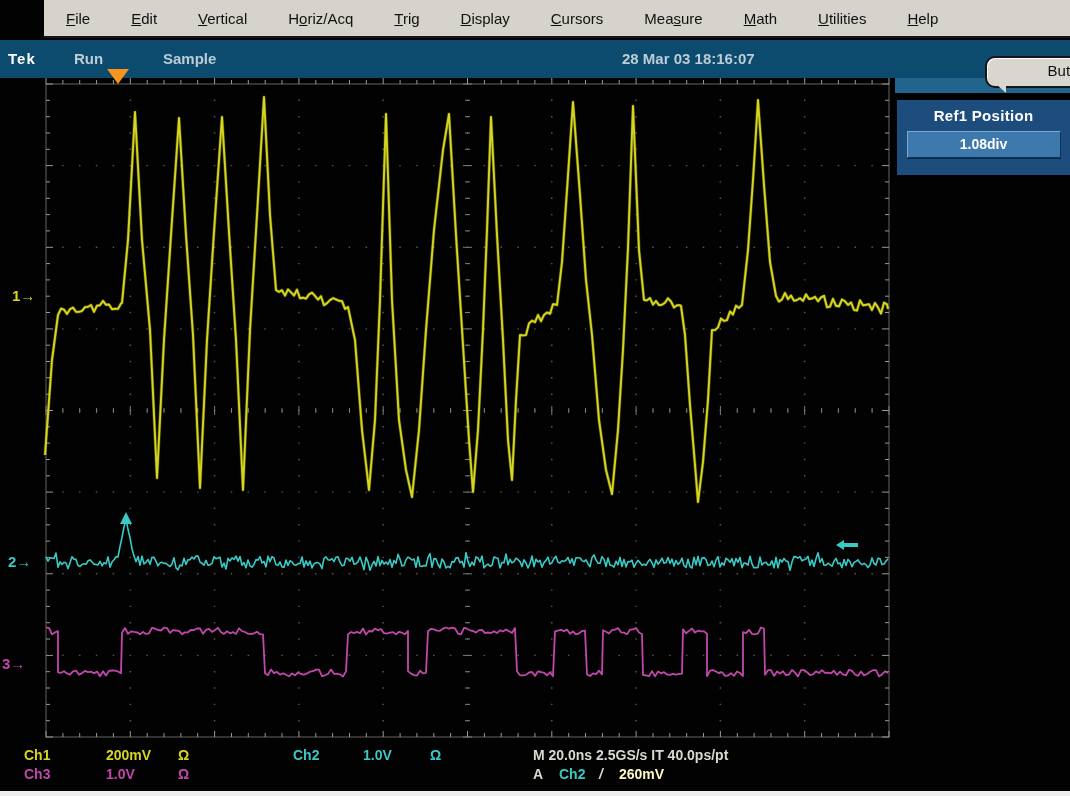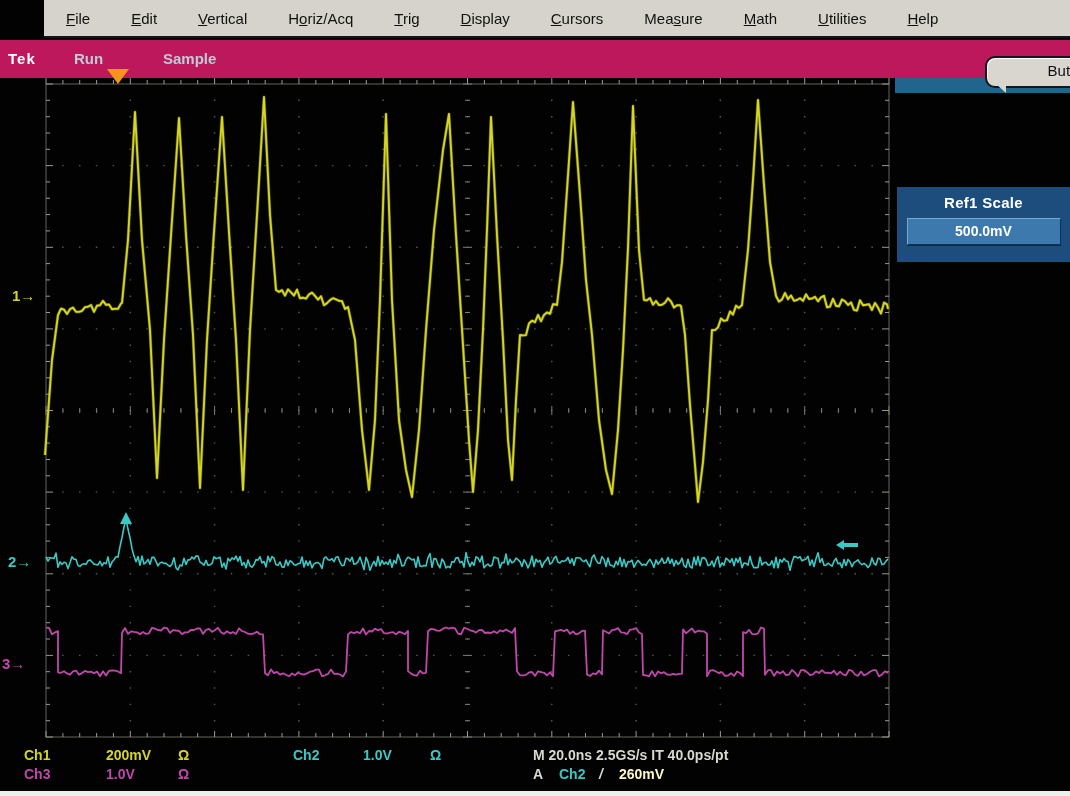--- a/index.html
+++ b/index.html
@@ -7,21 +7,21 @@
           font-family:"Liberation Sans",sans-serif;}
 
   
   .menu-bar{position:absolute;top:0;left:0;width:1070px;height:38px;background:#d6d3cc;
             border-bottom:2px solid #15151c;display:flex;align-items:center;gap:41px;
             padding-left:22px;box-sizing:border-box;font-size:15px;color:#101010;margin-left:44px;}
   .menu-item{cursor:default;white-space:nowrap;}
   .menu-item u{text-decoration:underline;}
 
   
-  .title-bar{position:absolute;top:40px;left:0;width:1070px;height:38px;background:#be185d;}
+  .title-bar{position:absolute;top:40px;left:0;width:1070px;height:38px;background:#0c4a6e;}
   .tb-text{position:absolute;top:0;height:38px;line-height:38px;font-size:15px;}
   .tek-logo{left:8px;color:#ffffff;font-weight:bold;letter-spacing:1px;}
   .acq-state{left:74px;color:#bccdd6;font-weight:bold;}
   .acq-mode{left:163px;color:#bccdd6;font-weight:bold;}
   .datetime{left:622px;color:#bccdd6;font-weight:bold;}
 
   
   .sidebar-fill{position:absolute;left:895px;top:78px;width:175px;height:15px;background:#21648d;}
   .side-panel{position:absolute;left:897px;width:173px;height:75px;background:#1c4d7d;
               text-align:center;color:#fff;}
@@ -78,26 +78,27 @@
       <span class="menu-item">Mea<u>s</u>ure</span>
       <span class="menu-item"><u>M</u>ath</span>
       <span class="menu-item"><u>U</u>tilities</span>
       <span class="menu-item"><u>H</u>elp</span>
     </div>
 
   <div class="title-bar">
     <span class="tb-text tek-logo">Tek</span>
     <span class="tb-text acq-state">Run</span>
     <span class="tb-text acq-mode">Sample</span>
+    <span class="tb-text datetime">28 Mar 03 18:16:07</span>
   </div>
 
   <div class="sidebar-fill"></div>
-  <div class="side-panel" style="top:187px;">
-    <div class="panel-title">Ref1 Scale</div>
-    <div class="value-box">500.0mV</div>
+  <div class="side-panel" style="top:100px;">
+    <div class="panel-title">Ref1 Position</div>
+    <div class="value-box">1.08div</div>
   </div>
 
   <div class="buttons-btn">Buttons</div>
   <div class="buttons-tail"></div>
 
   <svg id="wave-svg">
       <rect x="46" y="84" width="843" height="653" fill="none" stroke="#63635a" stroke-width="1"></rect>
       <path d="M129.6,100.3h1.5M129.6,116.7h1.5M129.6,133.0h1.5M129.6,149.3h1.5M129.6,165.6h1.5M129.6,181.9h1.5M129.6,198.3h1.5M129.6,214.6h1.5M129.6,230.9h1.5M129.6,247.3h1.5M129.6,263.6h1.5M129.6,279.9h1.5M129.6,296.2h1.5M129.6,312.5h1.5M129.6,328.9h1.5M129.6,345.2h1.5M129.6,361.5h1.5M129.6,377.8h1.5M129.6,394.2h1.5M129.6,410.5h1.5M129.6,426.8h1.5M129.6,443.1h1.5M129.6,459.5h1.5M129.6,475.8h1.5M129.6,492.1h1.5M129.6,508.4h1.5M129.6,524.8h1.5M129.6,541.1h1.5M129.6,557.4h1.5M129.6,573.8h1.5M129.6,590.1h1.5M129.6,606.4h1.5M129.6,622.7h1.5M129.6,639.0h1.5M129.6,655.4h1.5M129.6,671.7h1.5M129.6,688.0h1.5M129.6,704.4h1.5M129.6,720.7h1.5M213.8,100.3h1.5M213.8,116.7h1.5M213.8,133.0h1.5M213.8,149.3h1.5M213.8,165.6h1.5M213.8,181.9h1.5M213.8,198.3h1.5M213.8,214.6h1.5M213.8,230.9h1.5M213.8,247.3h1.5M213.8,263.6h1.5M213.8,279.9h1.5M213.8,296.2h1.5M213.8,312.5h1.5M213.8,328.9h1.5M213.8,345.2h1.5M213.8,361.5h1.5M213.8,377.8h1.5M213.8,394.2h1.5M213.8,410.5h1.5M213.8,426.8h1.5M213.8,443.1h1.5M213.8,459.5h1.5M213.8,475.8h1.5M213.8,492.1h1.5M213.8,508.4h1.5M213.8,524.8h1.5M213.8,541.1h1.5M213.8,557.4h1.5M213.8,573.8h1.5M213.8,590.1h1.5M213.8,606.4h1.5M213.8,622.7h1.5M213.8,639.0h1.5M213.8,655.4h1.5M213.8,671.7h1.5M213.8,688.0h1.5M213.8,704.4h1.5M213.8,720.7h1.5M298.1,100.3h1.5M298.1,116.7h1.5M298.1,133.0h1.5M298.1,149.3h1.5M298.1,165.6h1.5M298.1,181.9h1.5M298.1,198.3h1.5M298.1,214.6h1.5M298.1,230.9h1.5M298.1,247.3h1.5M298.1,263.6h1.5M298.1,279.9h1.5M298.1,296.2h1.5M298.1,312.5h1.5M298.1,328.9h1.5M298.1,345.2h1.5M298.1,361.5h1.5M298.1,377.8h1.5M298.1,394.2h1.5M298.1,410.5h1.5M298.1,426.8h1.5M298.1,443.1h1.5M298.1,459.5h1.5M298.1,475.8h1.5M298.1,492.1h1.5M298.1,508.4h1.5M298.1,524.8h1.5M298.1,541.1h1.5M298.1,557.4h1.5M298.1,573.8h1.5M298.1,590.1h1.5M298.1,606.4h1.5M298.1,622.7h1.5M298.1,639.0h1.5M298.1,655.4h1.5M298.1,671.7h1.5M298.1,688.0h1.5M298.1,704.4h1.5M298.1,720.7h1.5M382.4,100.3h1.5M382.4,116.7h1.5M382.4,133.0h1.5M382.4,149.3h1.5M382.4,165.6h1.5M382.4,181.9h1.5M382.4,198.3h1.5M382.4,214.6h1.5M382.4,230.9h1.5M382.4,247.3h1.5M382.4,263.6h1.5M382.4,279.9h1.5M382.4,296.2h1.5M382.4,312.5h1.5M382.4,328.9h1.5M382.4,345.2h1.5M382.4,361.5h1.5M382.4,377.8h1.5M382.4,394.2h1.5M382.4,410.5h1.5M382.4,426.8h1.5M382.4,443.1h1.5M382.4,459.5h1.5M382.4,475.8h1.5M382.4,492.1h1.5M382.4,508.4h1.5M382.4,524.8h1.5M382.4,541.1h1.5M382.4,557.4h1.5M382.4,573.8h1.5M382.4,590.1h1.5M382.4,606.4h1.5M382.4,622.7h1.5M382.4,639.0h1.5M382.4,655.4h1.5M382.4,671.7h1.5M382.4,688.0h1.5M382.4,704.4h1.5M382.4,720.7h1.5M466.8,100.3h1.5M466.8,116.7h1.5M466.8,133.0h1.5M466.8,149.3h1.5M466.8,165.6h1.5M466.8,181.9h1.5M466.8,198.3h1.5M466.8,214.6h1.5M466.8,230.9h1.5M466.8,247.3h1.5M466.8,263.6h1.5M466.8,279.9h1.5M466.8,296.2h1.5M466.8,312.5h1.5M466.8,328.9h1.5M466.8,345.2h1.5M466.8,361.5h1.5M466.8,377.8h1.5M466.8,394.2h1.5M466.8,410.5h1.5M466.8,426.8h1.5M466.8,443.1h1.5M466.8,459.5h1.5M466.8,475.8h1.5M466.8,492.1h1.5M466.8,508.4h1.5M466.8,524.8h1.5M466.8,541.1h1.5M466.8,557.4h1.5M466.8,573.8h1.5M466.8,590.1h1.5M466.8,606.4h1.5M466.8,622.7h1.5M466.8,639.0h1.5M466.8,655.4h1.5M466.8,671.7h1.5M466.8,688.0h1.5M466.8,704.4h1.5M466.8,720.7h1.5M551.0,100.3h1.5M551.0,116.7h1.5M551.0,133.0h1.5M551.0,149.3h1.5M551.0,165.6h1.5M551.0,181.9h1.5M551.0,198.3h1.5M551.0,214.6h1.5M551.0,230.9h1.5M551.0,247.3h1.5M551.0,263.6h1.5M551.0,279.9h1.5M551.0,296.2h1.5M551.0,312.5h1.5M551.0,328.9h1.5M551.0,345.2h1.5M551.0,361.5h1.5M551.0,377.8h1.5M551.0,394.2h1.5M551.0,410.5h1.5M551.0,426.8h1.5M551.0,443.1h1.5M551.0,459.5h1.5M551.0,475.8h1.5M551.0,492.1h1.5M551.0,508.4h1.5M551.0,524.8h1.5M551.0,541.1h1.5M551.0,557.4h1.5M551.0,573.8h1.5M551.0,590.1h1.5M551.0,606.4h1.5M551.0,622.7h1.5M551.0,639.0h1.5M551.0,655.4h1.5M551.0,671.7h1.5M551.0,688.0h1.5M551.0,704.4h1.5M551.0,720.7h1.5M635.4,100.3h1.5M635.4,116.7h1.5M635.4,133.0h1.5M635.4,149.3h1.5M635.4,165.6h1.5M635.4,181.9h1.5M635.4,198.3h1.5M635.4,214.6h1.5M635.4,230.9h1.5M635.4,247.3h1.5M635.4,263.6h1.5M635.4,279.9h1.5M635.4,296.2h1.5M635.4,312.5h1.5M635.4,328.9h1.5M635.4,345.2h1.5M635.4,361.5h1.5M635.4,377.8h1.5M635.4,394.2h1.5M635.4,410.5h1.5M635.4,426.8h1.5M635.4,443.1h1.5M635.4,459.5h1.5M635.4,475.8h1.5M635.4,492.1h1.5M635.4,508.4h1.5M635.4,524.8h1.5M635.4,541.1h1.5M635.4,557.4h1.5M635.4,573.8h1.5M635.4,590.1h1.5M635.4,606.4h1.5M635.4,622.7h1.5M635.4,639.0h1.5M635.4,655.4h1.5M635.4,671.7h1.5M635.4,688.0h1.5M635.4,704.4h1.5M635.4,720.7h1.5M719.6,100.3h1.5M719.6,116.7h1.5M719.6,133.0h1.5M719.6,149.3h1.5M719.6,165.6h1.5M719.6,181.9h1.5M719.6,198.3h1.5M719.6,214.6h1.5M719.6,230.9h1.5M719.6,247.3h1.5M719.6,263.6h1.5M719.6,279.9h1.5M719.6,296.2h1.5M719.6,312.5h1.5M719.6,328.9h1.5M719.6,345.2h1.5M719.6,361.5h1.5M719.6,377.8h1.5M719.6,394.2h1.5M719.6,410.5h1.5M719.6,426.8h1.5M719.6,443.1h1.5M719.6,459.5h1.5M719.6,475.8h1.5M719.6,492.1h1.5M719.6,508.4h1.5M719.6,524.8h1.5M719.6,541.1h1.5M719.6,557.4h1.5M719.6,573.8h1.5M719.6,590.1h1.5M719.6,606.4h1.5M719.6,622.7h1.5M719.6,639.0h1.5M719.6,655.4h1.5M719.6,671.7h1.5M719.6,688.0h1.5M719.6,704.4h1.5M719.6,720.7h1.5M803.9,100.3h1.5M803.9,116.7h1.5M803.9,133.0h1.5M803.9,149.3h1.5M803.9,165.6h1.5M803.9,181.9h1.5M803.9,198.3h1.5M803.9,214.6h1.5M803.9,230.9h1.5M803.9,247.3h1.5M803.9,263.6h1.5M803.9,279.9h1.5M803.9,296.2h1.5M803.9,312.5h1.5M803.9,328.9h1.5M803.9,345.2h1.5M803.9,361.5h1.5M803.9,377.8h1.5M803.9,394.2h1.5M803.9,410.5h1.5M803.9,426.8h1.5M803.9,443.1h1.5M803.9,459.5h1.5M803.9,475.8h1.5M803.9,492.1h1.5M803.9,508.4h1.5M803.9,524.8h1.5M803.9,541.1h1.5M803.9,557.4h1.5M803.9,573.8h1.5M803.9,590.1h1.5M803.9,606.4h1.5M803.9,622.7h1.5M803.9,639.0h1.5M803.9,655.4h1.5M803.9,671.7h1.5M803.9,688.0h1.5M803.9,704.4h1.5M803.9,720.7h1.5M62.1,165.6h1.5M79.0,165.6h1.5M95.8,165.6h1.5M112.7,165.6h1.5M129.6,165.6h1.5M146.4,165.6h1.5M163.3,165.6h1.5M180.1,165.6h1.5M197.0,165.6h1.5M213.8,165.6h1.5M230.7,165.6h1.5M247.6,165.6h1.5M264.4,165.6h1.5M281.3,165.6h1.5M298.1,165.6h1.5M315.0,165.6h1.5M331.9,165.6h1.5M348.7,165.6h1.5M365.6,165.6h1.5M382.4,165.6h1.5M399.3,165.6h1.5M416.2,165.6h1.5M433.0,165.6h1.5M449.9,165.6h1.5M466.8,165.6h1.5M483.6,165.6h1.5M500.5,165.6h1.5M517.3,165.6h1.5M534.2,165.6h1.5M551.0,165.6h1.5M567.9,165.6h1.5M584.8,165.6h1.5M601.6,165.6h1.5M618.5,165.6h1.5M635.4,165.6h1.5M652.2,165.6h1.5M669.1,165.6h1.5M685.9,165.6h1.5M702.8,165.6h1.5M719.6,165.6h1.5M736.5,165.6h1.5M753.4,165.6h1.5M770.2,165.6h1.5M787.1,165.6h1.5M803.9,165.6h1.5M820.8,165.6h1.5M837.7,165.6h1.5M854.5,165.6h1.5M871.4,165.6h1.5M62.1,247.3h1.5M79.0,247.3h1.5M95.8,247.3h1.5M112.7,247.3h1.5M129.6,247.3h1.5M146.4,247.3h1.5M163.3,247.3h1.5M180.1,247.3h1.5M197.0,247.3h1.5M213.8,247.3h1.5M230.7,247.3h1.5M247.6,247.3h1.5M264.4,247.3h1.5M281.3,247.3h1.5M298.1,247.3h1.5M315.0,247.3h1.5M331.9,247.3h1.5M348.7,247.3h1.5M365.6,247.3h1.5M382.4,247.3h1.5M399.3,247.3h1.5M416.2,247.3h1.5M433.0,247.3h1.5M449.9,247.3h1.5M466.8,247.3h1.5M483.6,247.3h1.5M500.5,247.3h1.5M517.3,247.3h1.5M534.2,247.3h1.5M551.0,247.3h1.5M567.9,247.3h1.5M584.8,247.3h1.5M601.6,247.3h1.5M618.5,247.3h1.5M635.4,247.3h1.5M652.2,247.3h1.5M669.1,247.3h1.5M685.9,247.3h1.5M702.8,247.3h1.5M719.6,247.3h1.5M736.5,247.3h1.5M753.4,247.3h1.5M770.2,247.3h1.5M787.1,247.3h1.5M803.9,247.3h1.5M820.8,247.3h1.5M837.7,247.3h1.5M854.5,247.3h1.5M871.4,247.3h1.5M62.1,328.9h1.5M79.0,328.9h1.5M95.8,328.9h1.5M112.7,328.9h1.5M129.6,328.9h1.5M146.4,328.9h1.5M163.3,328.9h1.5M180.1,328.9h1.5M197.0,328.9h1.5M213.8,328.9h1.5M230.7,328.9h1.5M247.6,328.9h1.5M264.4,328.9h1.5M281.3,328.9h1.5M298.1,328.9h1.5M315.0,328.9h1.5M331.9,328.9h1.5M348.7,328.9h1.5M365.6,328.9h1.5M382.4,328.9h1.5M399.3,328.9h1.5M416.2,328.9h1.5M433.0,328.9h1.5M449.9,328.9h1.5M466.8,328.9h1.5M483.6,328.9h1.5M500.5,328.9h1.5M517.3,328.9h1.5M534.2,328.9h1.5M551.0,328.9h1.5M567.9,328.9h1.5M584.8,328.9h1.5M601.6,328.9h1.5M618.5,328.9h1.5M635.4,328.9h1.5M652.2,328.9h1.5M669.1,328.9h1.5M685.9,328.9h1.5M702.8,328.9h1.5M719.6,328.9h1.5M736.5,328.9h1.5M753.4,328.9h1.5M770.2,328.9h1.5M787.1,328.9h1.5M803.9,328.9h1.5M820.8,328.9h1.5M837.7,328.9h1.5M854.5,328.9h1.5M871.4,328.9h1.5M62.1,410.5h1.5M79.0,410.5h1.5M95.8,410.5h1.5M112.7,410.5h1.5M129.6,410.5h1.5M146.4,410.5h1.5M163.3,410.5h1.5M180.1,410.5h1.5M197.0,410.5h1.5M213.8,410.5h1.5M230.7,410.5h1.5M247.6,410.5h1.5M264.4,410.5h1.5M281.3,410.5h1.5M298.1,410.5h1.5M315.0,410.5h1.5M331.9,410.5h1.5M348.7,410.5h1.5M365.6,410.5h1.5M382.4,410.5h1.5M399.3,410.5h1.5M416.2,410.5h1.5M433.0,410.5h1.5M449.9,410.5h1.5M466.8,410.5h1.5M483.6,410.5h1.5M500.5,410.5h1.5M517.3,410.5h1.5M534.2,410.5h1.5M551.0,410.5h1.5M567.9,410.5h1.5M584.8,410.5h1.5M601.6,410.5h1.5M618.5,410.5h1.5M635.4,410.5h1.5M652.2,410.5h1.5M669.1,410.5h1.5M685.9,410.5h1.5M702.8,410.5h1.5M719.6,410.5h1.5M736.5,410.5h1.5M753.4,410.5h1.5M770.2,410.5h1.5M787.1,410.5h1.5M803.9,410.5h1.5M820.8,410.5h1.5M837.7,410.5h1.5M854.5,410.5h1.5M871.4,410.5h1.5M62.1,492.1h1.5M79.0,492.1h1.5M95.8,492.1h1.5M112.7,492.1h1.5M129.6,492.1h1.5M146.4,492.1h1.5M163.3,492.1h1.5M180.1,492.1h1.5M197.0,492.1h1.5M213.8,492.1h1.5M230.7,492.1h1.5M247.6,492.1h1.5M264.4,492.1h1.5M281.3,492.1h1.5M298.1,492.1h1.5M315.0,492.1h1.5M331.9,492.1h1.5M348.7,492.1h1.5M365.6,492.1h1.5M382.4,492.1h1.5M399.3,492.1h1.5M416.2,492.1h1.5M433.0,492.1h1.5M449.9,492.1h1.5M466.8,492.1h1.5M483.6,492.1h1.5M500.5,492.1h1.5M517.3,492.1h1.5M534.2,492.1h1.5M551.0,492.1h1.5M567.9,492.1h1.5M584.8,492.1h1.5M601.6,492.1h1.5M618.5,492.1h1.5M635.4,492.1h1.5M652.2,492.1h1.5M669.1,492.1h1.5M685.9,492.1h1.5M702.8,492.1h1.5M719.6,492.1h1.5M736.5,492.1h1.5M753.4,492.1h1.5M770.2,492.1h1.5M787.1,492.1h1.5M803.9,492.1h1.5M820.8,492.1h1.5M837.7,492.1h1.5M854.5,492.1h1.5M871.4,492.1h1.5M62.1,573.8h1.5M79.0,573.8h1.5M95.8,573.8h1.5M112.7,573.8h1.5M129.6,573.8h1.5M146.4,573.8h1.5M163.3,573.8h1.5M180.1,573.8h1.5M197.0,573.8h1.5M213.8,573.8h1.5M230.7,573.8h1.5M247.6,573.8h1.5M264.4,573.8h1.5M281.3,573.8h1.5M298.1,573.8h1.5M315.0,573.8h1.5M331.9,573.8h1.5M348.7,573.8h1.5M365.6,573.8h1.5M382.4,573.8h1.5M399.3,573.8h1.5M416.2,573.8h1.5M433.0,573.8h1.5M449.9,573.8h1.5M466.8,573.8h1.5M483.6,573.8h1.5M500.5,573.8h1.5M517.3,573.8h1.5M534.2,573.8h1.5M551.0,573.8h1.5M567.9,573.8h1.5M584.8,573.8h1.5M601.6,573.8h1.5M618.5,573.8h1.5M635.4,573.8h1.5M652.2,573.8h1.5M669.1,573.8h1.5M685.9,573.8h1.5M702.8,573.8h1.5M719.6,573.8h1.5M736.5,573.8h1.5M753.4,573.8h1.5M770.2,573.8h1.5M787.1,573.8h1.5M803.9,573.8h1.5M820.8,573.8h1.5M837.7,573.8h1.5M854.5,573.8h1.5M871.4,573.8h1.5M62.1,655.4h1.5M79.0,655.4h1.5M95.8,655.4h1.5M112.7,655.4h1.5M129.6,655.4h1.5M146.4,655.4h1.5M163.3,655.4h1.5M180.1,655.4h1.5M197.0,655.4h1.5M213.8,655.4h1.5M230.7,655.4h1.5M247.6,655.4h1.5M264.4,655.4h1.5M281.3,655.4h1.5M298.1,655.4h1.5M315.0,655.4h1.5M331.9,655.4h1.5M348.7,655.4h1.5M365.6,655.4h1.5M382.4,655.4h1.5M399.3,655.4h1.5M416.2,655.4h1.5M433.0,655.4h1.5M449.9,655.4h1.5M466.8,655.4h1.5M483.6,655.4h1.5M500.5,655.4h1.5M517.3,655.4h1.5M534.2,655.4h1.5M551.0,655.4h1.5M567.9,655.4h1.5M584.8,655.4h1.5M601.6,655.4h1.5M618.5,655.4h1.5M635.4,655.4h1.5M652.2,655.4h1.5M669.1,655.4h1.5M685.9,655.4h1.5M702.8,655.4h1.5M719.6,655.4h1.5M736.5,655.4h1.5M753.4,655.4h1.5M770.2,655.4h1.5M787.1,655.4h1.5M803.9,655.4h1.5M820.8,655.4h1.5M837.7,655.4h1.5M854.5,655.4h1.5M871.4,655.4h1.5" stroke="#56564b" stroke-width="1.4" fill="none"></path>
       <path d="M463.0,84.0h9M465.0,100.3h5M465.0,116.7h5M465.0,133.0h5M465.0,149.3h5M463.0,165.6h9M465.0,181.9h5M465.0,198.3h5M465.0,214.6h5M465.0,230.9h5M463.0,247.3h9M465.0,263.6h5M465.0,279.9h5M465.0,296.2h5M465.0,312.5h5M463.0,328.9h9M465.0,345.2h5M465.0,361.5h5M465.0,377.8h5M465.0,394.2h5M463.0,410.5h9M465.0,426.8h5M465.0,443.1h5M465.0,459.5h5M465.0,475.8h5M463.0,492.1h9M465.0,508.4h5M465.0,524.8h5M465.0,541.1h5M465.0,557.4h5M463.0,573.8h9M465.0,590.1h5M465.0,606.4h5M465.0,622.7h5M465.0,639.0h5M463.0,655.4h9M465.0,671.7h5M465.0,688.0h5M465.0,704.4h5M465.0,720.7h5M463.0,737.0h9M46.0,406.0v9M62.9,408.0v5M79.7,408.0v5M96.6,408.0v5M113.4,408.0v5M130.3,406.0v9M147.2,408.0v5M164.0,408.0v5M180.9,408.0v5M197.7,408.0v5M214.6,406.0v9M231.5,408.0v5M248.3,408.0v5M265.2,408.0v5M282.0,408.0v5M298.9,406.0v9M315.8,408.0v5M332.6,408.0v5M349.5,408.0v5M366.3,408.0v5M383.2,406.0v9M400.1,408.0v5M416.9,408.0v5M433.8,408.0v5M450.6,408.0v5M467.5,406.0v9M484.4,408.0v5M501.2,408.0v5M518.1,408.0v5M534.9,408.0v5M551.8,406.0v9M568.7,408.0v5M585.5,408.0v5M602.4,408.0v5M619.2,408.0v5M636.1,406.0v9M653.0,408.0v5M669.8,408.0v5M686.7,408.0v5M703.5,408.0v5M720.4,406.0v9M737.3,408.0v5M754.1,408.0v5M771.0,408.0v5M787.8,408.0v5M804.7,406.0v9M821.6,408.0v5M838.4,408.0v5M855.3,408.0v5M872.1,408.0v5M889.0,406.0v9" stroke="#7d7d71" stroke-width="1" fill="none"></path>
       <path d="M46.0,84v-6M46.0,737v-6M62.9,84v-4M62.9,737v-4M79.7,84v-4M79.7,737v-4M96.6,84v-4M96.6,737v-4M113.4,84v-4M113.4,737v-4M130.3,84v-6M130.3,737v-6M147.2,84v-4M147.2,737v-4M164.0,84v-4M164.0,737v-4M180.9,84v-4M180.9,737v-4M197.7,84v-4M197.7,737v-4M214.6,84v-6M214.6,737v-6M231.5,84v-4M231.5,737v-4M248.3,84v-4M248.3,737v-4M265.2,84v-4M265.2,737v-4M282.0,84v-4M282.0,737v-4M298.9,84v-6M298.9,737v-6M315.8,84v-4M315.8,737v-4M332.6,84v-4M332.6,737v-4M349.5,84v-4M349.5,737v-4M366.3,84v-4M366.3,737v-4M383.2,84v-6M383.2,737v-6M400.1,84v-4M400.1,737v-4M416.9,84v-4M416.9,737v-4M433.8,84v-4M433.8,737v-4M450.6,84v-4M450.6,737v-4M467.5,84v-6M467.5,737v-6M484.4,84v-4M484.4,737v-4M501.2,84v-4M501.2,737v-4M518.1,84v-4M518.1,737v-4M534.9,84v-4M534.9,737v-4M551.8,84v-6M551.8,737v-6M568.7,84v-4M568.7,737v-4M585.5,84v-4M585.5,737v-4M602.4,84v-4M602.4,737v-4M619.2,84v-4M619.2,737v-4M636.1,84v-6M636.1,737v-6M653.0,84v-4M653.0,737v-4M669.8,84v-4M669.8,737v-4M686.7,84v-4M686.7,737v-4M703.5,84v-4M703.5,737v-4M720.4,84v-6M720.4,737v-6M737.3,84v-4M737.3,737v-4M754.1,84v-4M754.1,737v-4M771.0,84v-4M771.0,737v-4M787.8,84v-4M787.8,737v-4M804.7,84v-6M804.7,737v-6M821.6,84v-4M821.6,737v-4M838.4,84v-4M838.4,737v-4M855.3,84v-4M855.3,737v-4M872.1,84v-4M872.1,737v-4M889.0,84v-6M889.0,737v-6M46,84.0h7M889,84.0h-7M46,100.3h4M889,100.3h-4M46,116.7h4M889,116.7h-4M46,133.0h4M889,133.0h-4M46,149.3h4M889,149.3h-4M46,165.6h7M889,165.6h-7M46,181.9h4M889,181.9h-4M46,198.3h4M889,198.3h-4M46,214.6h4M889,214.6h-4M46,230.9h4M889,230.9h-4M46,247.3h7M889,247.3h-7M46,263.6h4M889,263.6h-4M46,279.9h4M889,279.9h-4M46,296.2h4M889,296.2h-4M46,312.5h4M889,312.5h-4M46,328.9h7M889,328.9h-7M46,345.2h4M889,345.2h-4M46,361.5h4M889,361.5h-4M46,377.8h4M889,377.8h-4M46,394.2h4M889,394.2h-4M46,410.5h7M889,410.5h-7M46,426.8h4M889,426.8h-4M46,443.1h4M889,443.1h-4M46,459.5h4M889,459.5h-4M46,475.8h4M889,475.8h-4M46,492.1h7M889,492.1h-7M46,508.4h4M889,508.4h-4M46,524.8h4M889,524.8h-4M46,541.1h4M889,541.1h-4M46,557.4h4M889,557.4h-4M46,573.8h7M889,573.8h-7M46,590.1h4M889,590.1h-4M46,606.4h4M889,606.4h-4M46,622.7h4M889,622.7h-4M46,639.0h4M889,639.0h-4M46,655.4h7M889,655.4h-7M46,671.7h4M889,671.7h-4M46,688.0h4M889,688.0h-4M46,704.4h4M889,704.4h-4M46,720.7h4M889,720.7h-4M46,737.0h7M889,737.0h-7" stroke="#9b9b90" stroke-width="1" fill="none"></path>

